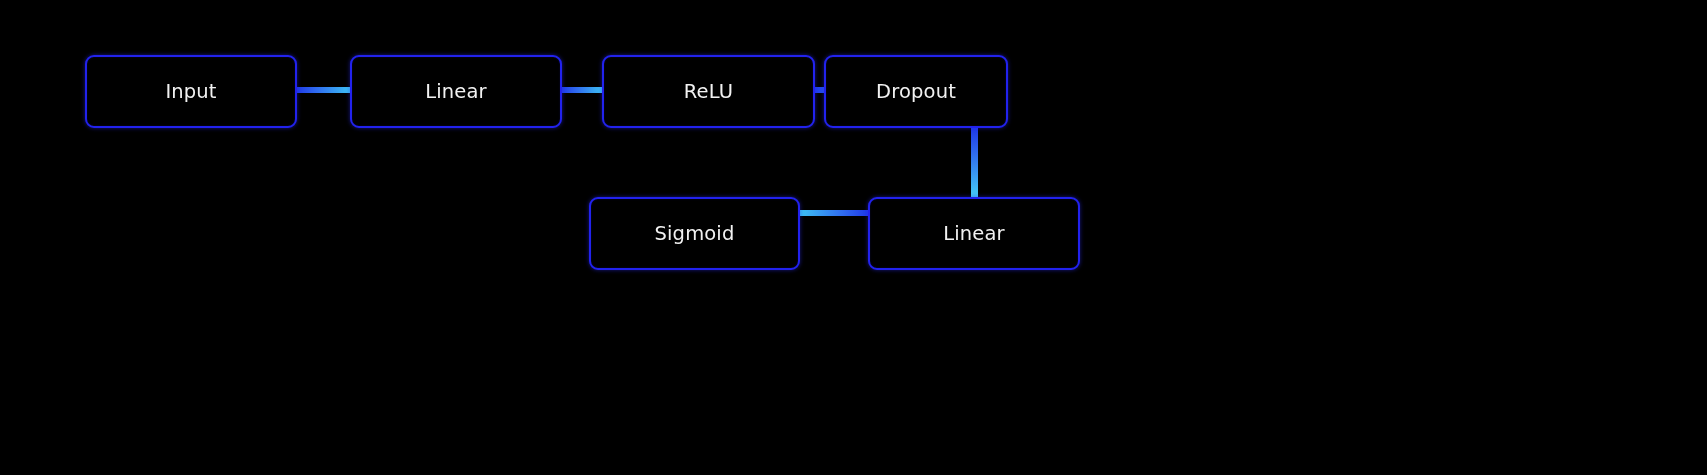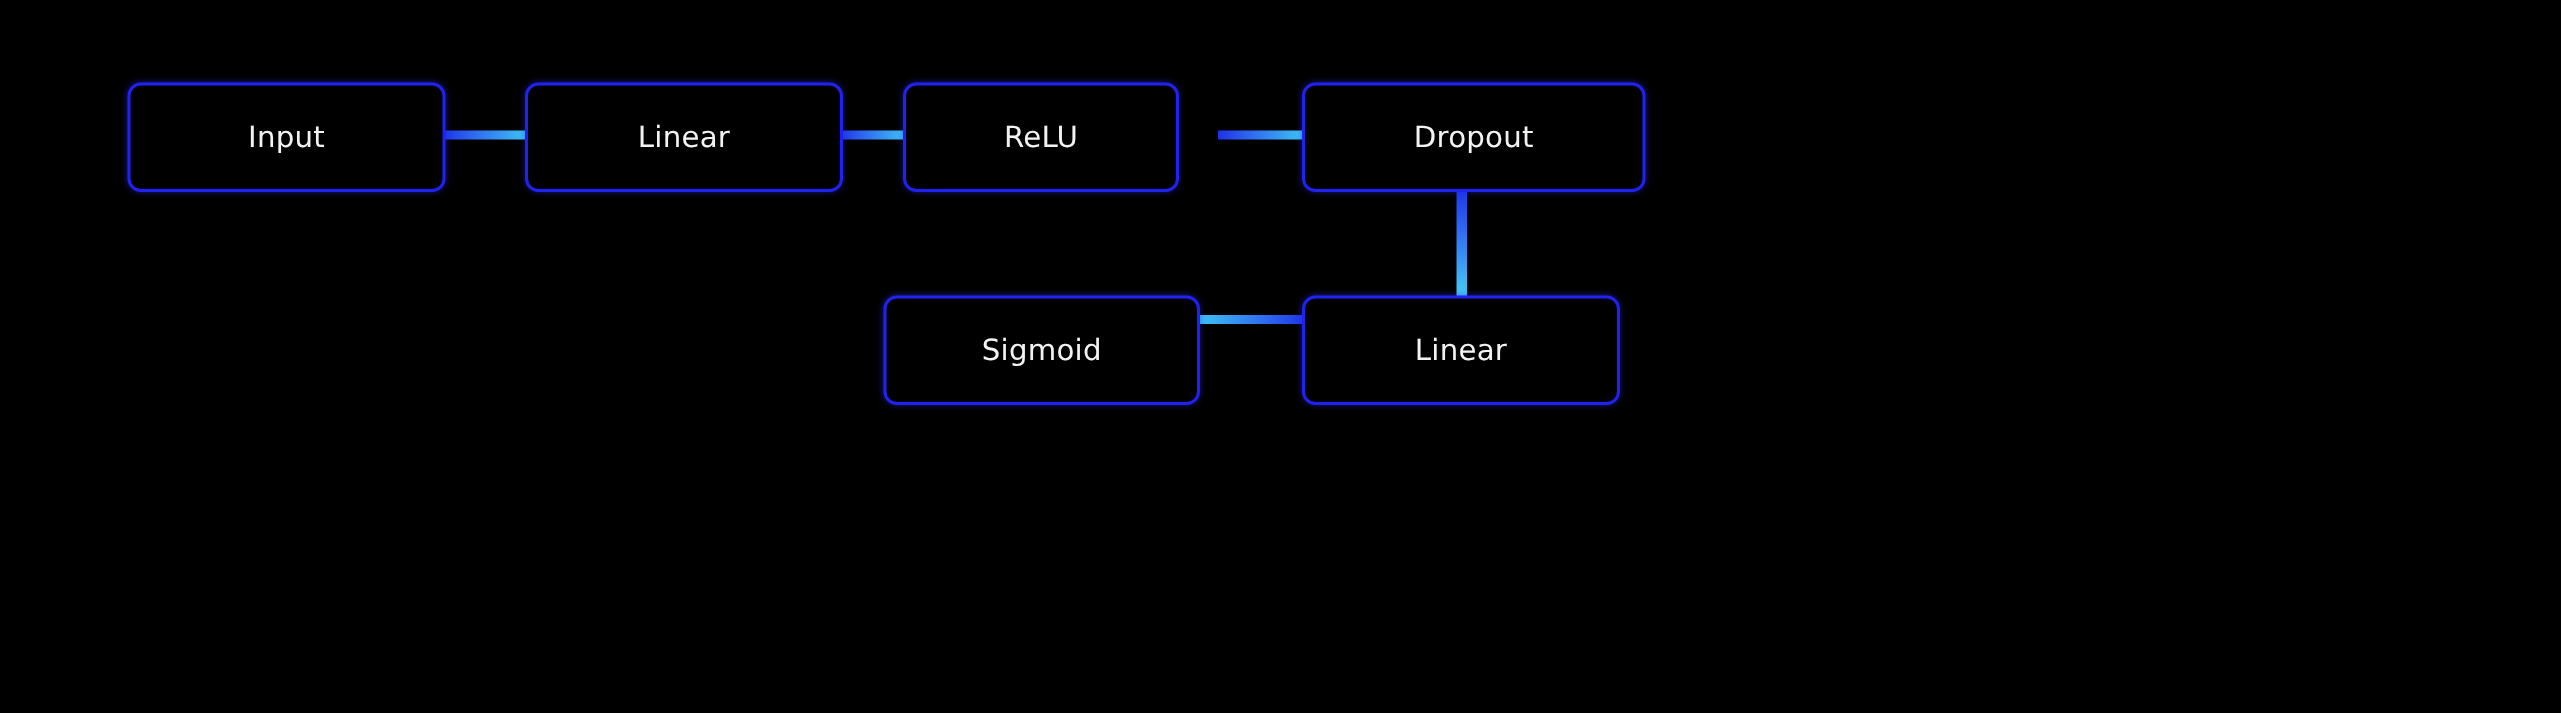--- a/index.html
+++ b/index.html
@@ -78,24 +78,24 @@
       <div class="edge edge-v dir-down" style="left: 971px; top: 125px; height: 75px; width: 7px;"></div>
       <div class="edge edge-h dir-left" style="left: 797px; top: 210px; width: 74px; height: 6px;"></div>
     </div>
   <div id="node-layer">
       <div class="node" style="left: 85px; top: 55px; width: 212px; height: 73px;">
         <span class="node-label">Input</span>
       </div>
       <div class="node" style="left: 350px; top: 55px; width: 212px; height: 73px;">
         <span class="node-label">Linear</span>
       </div>
-      <div class="node" style="left: 602px; top: 55px; width: 184px; height: 73px;">
+      <div class="node" style="left: 602px; top: 55px; width: 213px; height: 73px;">
         <span class="node-label">ReLU</span>
       </div>
-      <div class="node" style="left: 868px; top: 55px; width: 229px; height: 73px;">
+      <div class="node" style="left: 824px; top: 55px; width: 184px; height: 73px;">
         <span class="node-label">Dropout</span>
       </div>
       <div class="node" style="left: 589px; top: 197px; width: 211px; height: 73px; align-items: center;">
         <span class="node-label">Sigmoid</span>
       </div>
       <div class="node" style="left: 868px; top: 197px; width: 212px; height: 73px;">
         <span class="node-label">Linear</span>
       </div>
     </div>
 </div>

